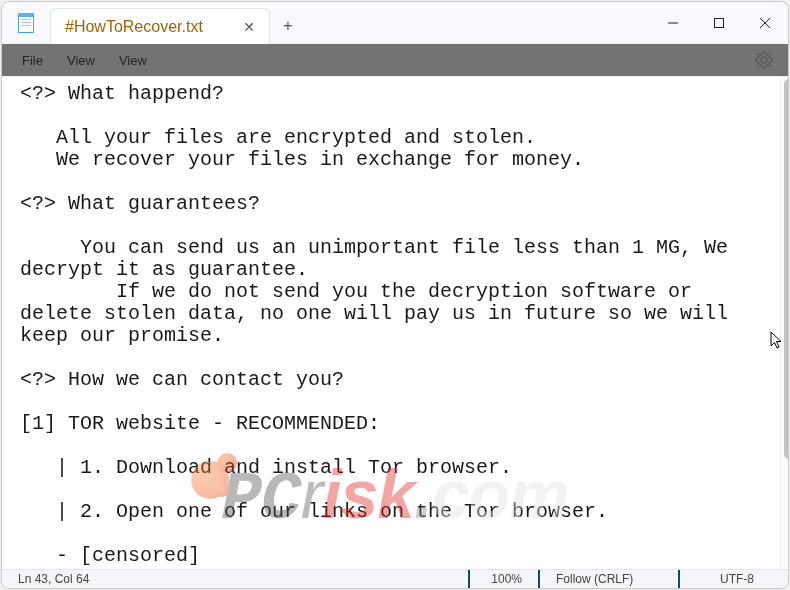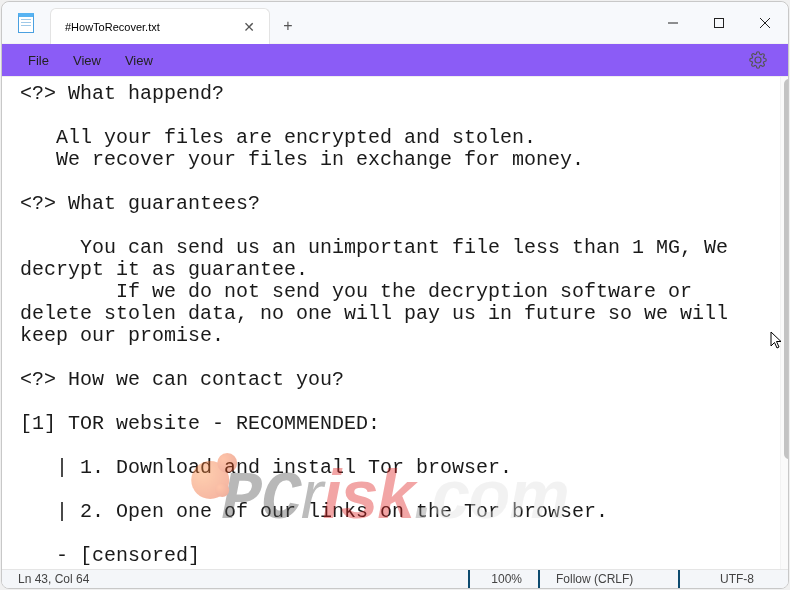--- a/index.html
+++ b/index.html
@@ -61,22 +61,22 @@
   border-top-right-radius: 6px;
   padding: 0 12px 0 14px;
   margin-top: 6px;
   height: 36px;
   min-width: 220px;
   border: 1px solid #e3e3e3;
   border-bottom: none;
   position: relative;
 }
 .tab-title {
-  font-size: 11px;
-  color: #000000;
+  font-size: 16px;
+  color: #a16207;
   flex: 1 1 auto;
   white-space: nowrap;
   overflow: hidden;
   text-overflow: ellipsis;
 }
 .tab-close {
   width: 16px;
   height: 16px;
   display: flex;
   align-items: center;
@@ -104,22 +104,22 @@
   display: flex;
   align-items: center;
   justify-content: center;
   color: #222;
 }
 .win-btn svg { width: 12px; height: 12px; }
 .menubar {
   height: 36px;
   display: flex;
   align-items: center;
-  padding: 0 14px;
-  background: #8b5cf6;
+  padding: 0 8px;
+  background: #737373;
   border-bottom: 1px solid #eeeeee;
 }
 .menu-item {
   padding: 6px 12px;
   font-size: 13px;
   color: #222;
   border-radius: 4px;
 }
 .menu-spacer { flex: 1 1 auto; }
 .gear {

